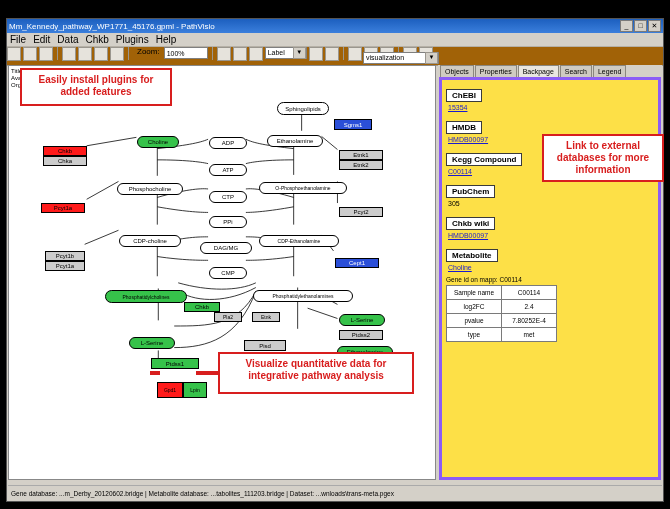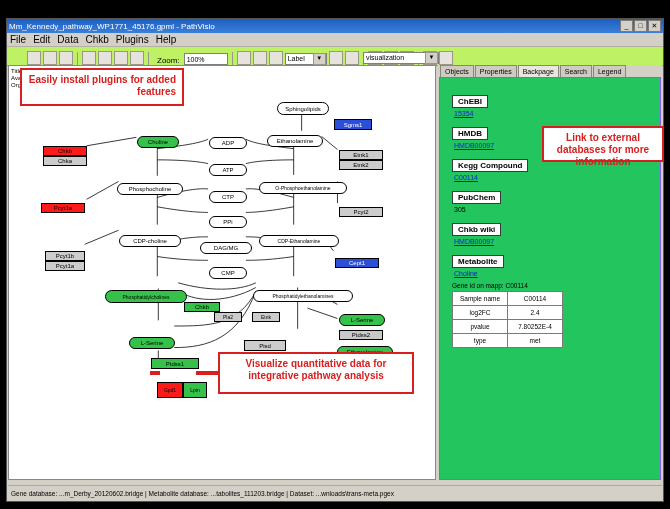--- a/index.html
+++ b/index.html
@@ -12,21 +12,21 @@
   .titlebar{height:14px;background:linear-gradient(#1c5fbf,#3b7fdc);display:flex;align-items:center;padding:0 2px;}
   .titlebar .tt{color:#fff;font-size:8px;white-space:nowrap;overflow:hidden;flex:1;}
   .tbtns{display:flex;gap:1px;}
   .tbtn{width:11px;height:10px;background:#d4d0c8;border:1px solid #7a7a7a;font-size:7px;line-height:9px;text-align:center;color:#000;}
 
   
   .menubar{height:13px;background:#d4d0c8;border-bottom:1px solid #b5b0a6;display:flex;align-items:center;padding-left:3px;gap:7px;}
   .menubar span{font-size:10px;color:#000;}
 
   
-  .toolbar{height:18px;background:#bef264;display:flex;align-items:flex-end;padding-left:20px;gap:2px;border-bottom:1px solid #9e9a91;}
+  .toolbar{height:18px;background:#a16207;display:flex;align-items:flex-start;padding-left:0;gap:2px;border-bottom:1px solid #9e9a91;}
   .tool{width:14px;height:14px;background:#e6e3dc;border:1px solid #9a968e;box-sizing:border-box;}
   .tsep{width:1px;height:13px;background:#9a968e;margin:0 2px;}
   .zoomlbl{font-size:8px;margin-left:4px;margin-right:2px;}
   .zoombox{width:44px;height:12px;background:#fff;border:1px solid #7f7f7f;font-size:7px;line-height:12px;padding-left:2px;box-sizing:border-box;}
   .dropbox{height:12px;background:#fff;border:1px solid #7f7f7f;font-size:7px;line-height:12px;padding-left:2px;box-sizing:border-box;display:flex;align-items:center;justify-content:space-between;}
   .dropbox .arw{width:11px;height:10px;background:#d4d0c8;border:1px solid #9a968e;font-size:6px;text-align:center;line-height:9px;}
   .vizbox{position:absolute;right:224px;top:33px;width:76px;}
 
   
   .body{position:absolute;left:0;top:45px;right:0;bottom:20px;display:flex;}
@@ -43,21 +43,21 @@
   .red{background:#ff1a1a;}
   .blue{background:#2b4fd8;}
   .gray{background:#c8c8c8;}
 
   svg.edges{position:absolute;left:0;top:0;width:100%;height:100%;pointer-events:none;}
 
   
   .tabs{display:flex;height:12px;font-size:7px;align-items:flex-end;padding-left:2px;gap:1px;}
   .tab{background:#cfcbc2;border:1px solid #8a867e;border-bottom:none;padding:1px 4px;line-height:9px;}
   .tab.active{background:#e9e6e0;}
-  .rpanel{position:absolute;left:1px;right:1px;top:12px;bottom:0;background:#22c55e;border:1px solid #8b5cf6;box-sizing:border-box;padding:12px;overflow:hidden;}
+  .rpanel{position:absolute;left:1px;right:1px;top:12px;bottom:0;background:#fde047;border:3px solid #8b5cf6;box-sizing:border-box;padding:4px;overflow:hidden;}
   .dbhdr{display:inline-block;background:#fff;border:1px solid #3a3a3a;font-size:8px;font-weight:bold;padding:1px 5px;margin-bottom:2px;}
   .dblink{font-size:7px;color:#1a1ad0;text-decoration:underline;margin:0 0 5px 2px;display:block;}
   .dbtext{font-size:7px;color:#000;margin:0 0 5px 2px;display:block;}
   .exphdr{font-size:8px;font-weight:bold;margin:4px 0 3px 0;}
   .geneid{font-size:6.5px;margin-bottom:2px;}
   table.exp{border-collapse:collapse;font-size:6.5px;}
   table.exp td{border:1px solid #7a7a7a;background:#fff;padding:1px 4px;height:11px;text-align:center;min-width:46px;}
 
   
   .status{position:absolute;left:1px;right:1px;bottom:1px;height:14px;background:#d4d0c8;border-top:1px solid #aaa;display:flex;align-items:center;font-size:6.5px;padding-left:3px;color:#000;}
@@ -268,19 +268,19 @@
             </table>
         </div>
       </div>
     </div>
 
     <div class="status">
       <span>Gene database: ...m_Derby_20120602.bridge | Metabolite database: ...tabolites_111203.bridge | Dataset: ...wnloads\trans-meta.pgex</span>
     </div>
   </div>
 
-  <div class="callout" style="left:20px;top:68px;width:164px;height:38px;text-align:right;">Easily install plugins for added features</div>
-  <div class="callout" style="left:542px;top:126px;width:122px;height:36px;">Link  to external databases  for more information</div>
+  <div class="callout" style="left:20px;top:68px;width:152px;height:38px;">Easily install plugins for added features</div>
+  <div class="callout" style="left:542px;top:134px;width:122px;height:48px;">Link  to external databases  for more information</div>
   <div class="callout" style="left:218px;top:352px;width:196px;height:42px;">Visualize quantitative data  for integrative pathway analysis</div>
 
   <div class="arrowbox" style="left:150px;top:371px;width:10px;height:4px"></div>
   <div class="arrowbox" style="left:196px;top:371px;width:22px;height:4px"></div>
 </div>
 
 </body></html>

